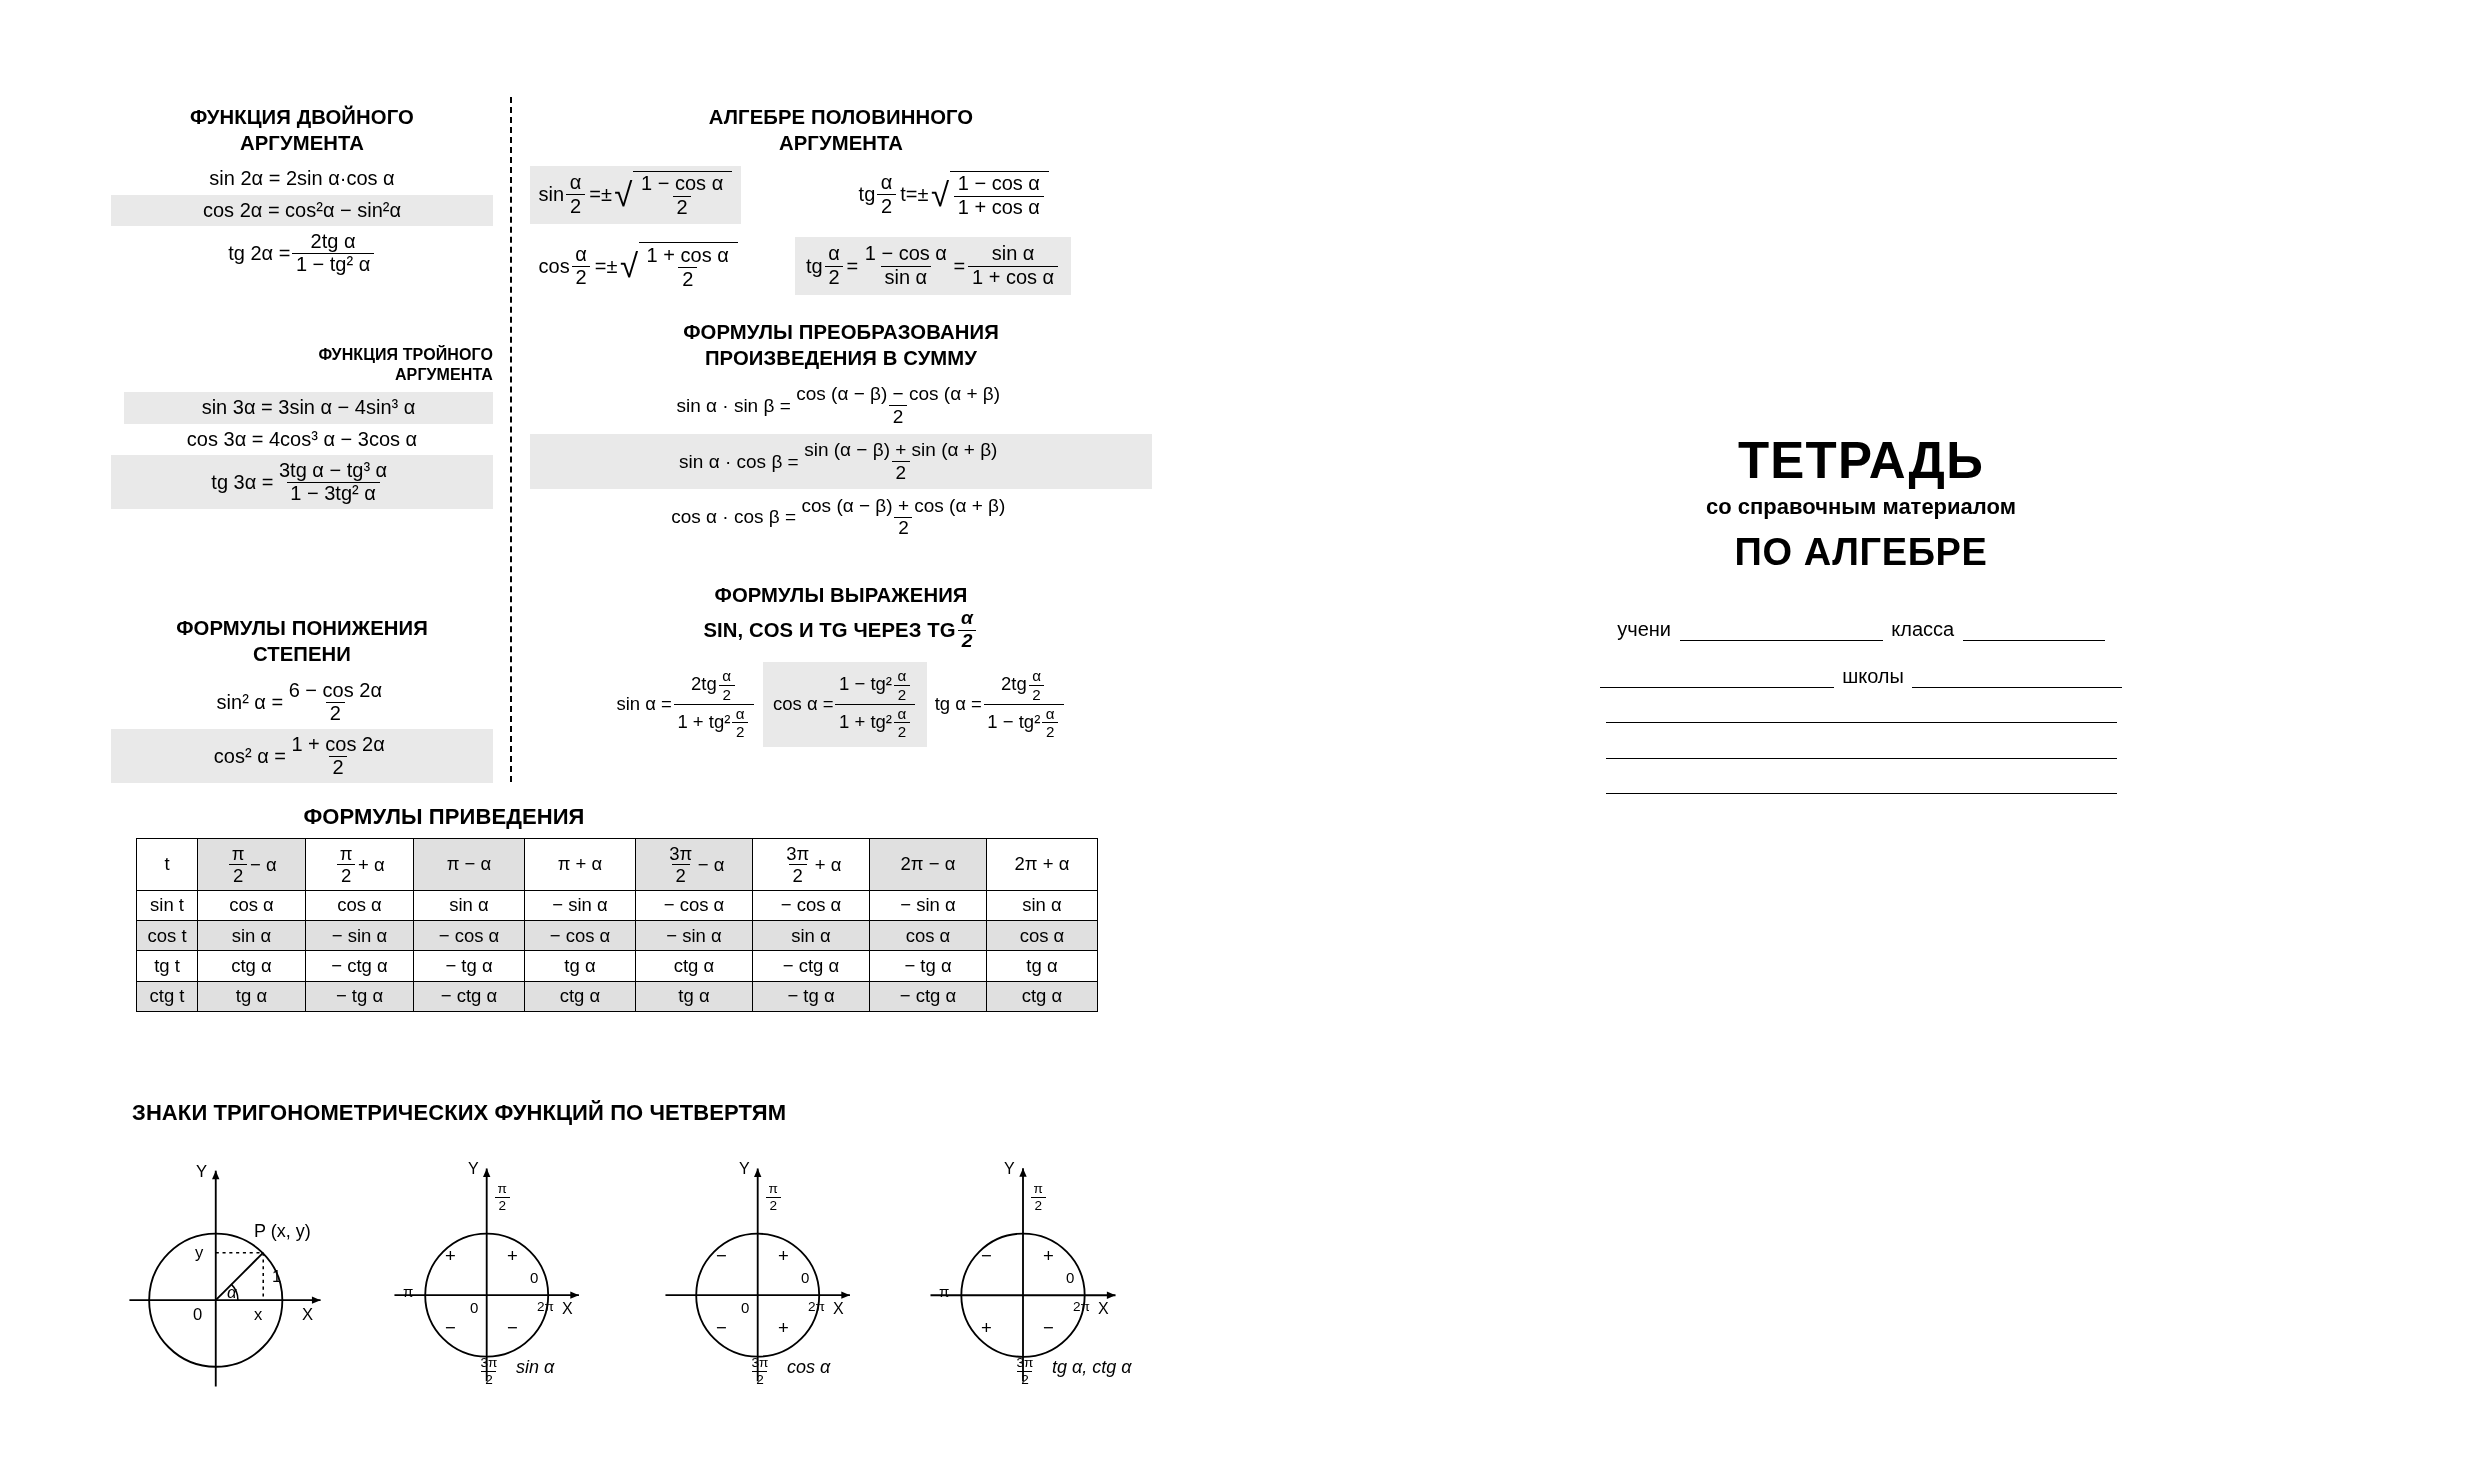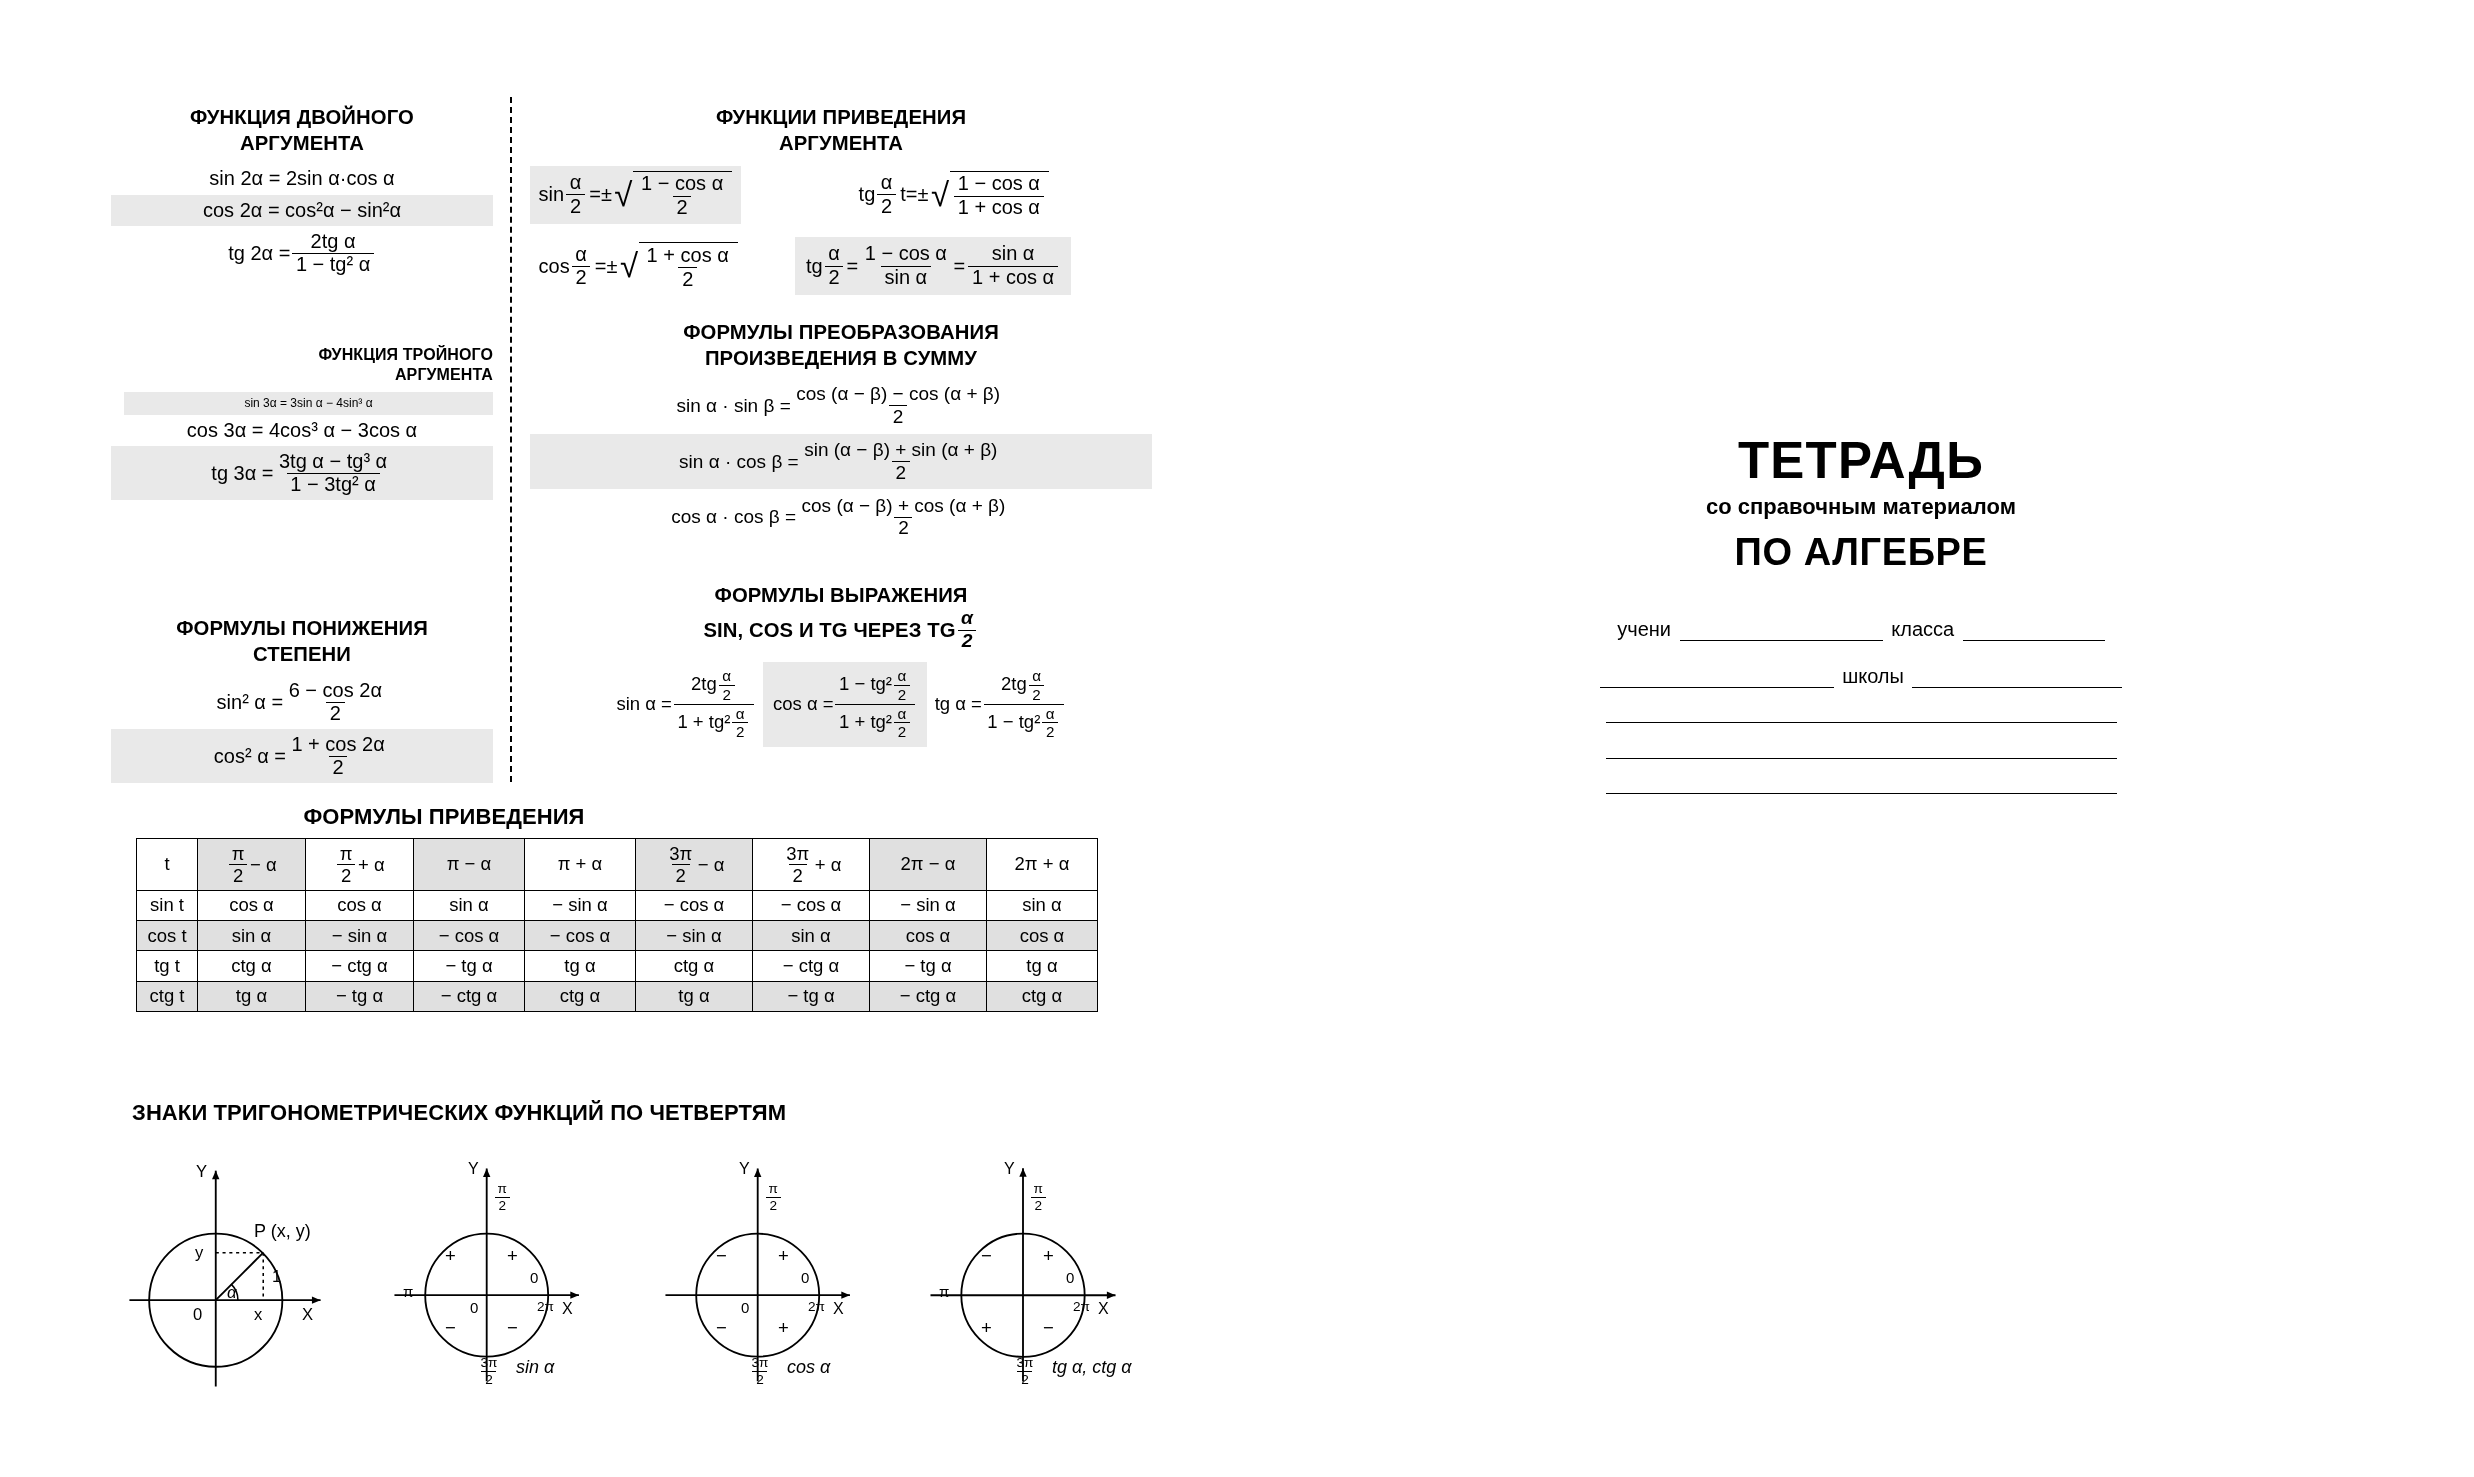--- a/index.html
+++ b/index.html
@@ -114,21 +114,21 @@
         <span class="den">1 − tg² α</span>
       </span>
     </div>
   </div>
 
   <div style="position:absolute; left:111px; top:345px; width:382px;">
     <div class="hdr" style="font-size:16px; line-height:1.28;text-align:right;">
       <div>ФУНКЦИЯ ТРОЙНОГО</div>
       <div>АРГУМЕНТА</div>
     </div>
-    <div class="f-row shade" style="font-size:12px; margin-top:6.2px;margin-left:13px;">sin 3α = 3sin α − 4sin³ α</div>
+    <div class="f-row shade" style="font-size:20px; margin-top:6.2px;margin-left:13px;">sin 3α = 3sin α − 4sin³ α</div>
     <div class="f-row" style="font-size:20px;">cos 3α = 4cos³ α − 3cos α</div>
     <div class="f-row shade" style="font-size:20px; display:flex; justify-content:center; align-items:center;">
       <span>tg 3α =</span>
       <span class="frac">
         <span class="num">3tg α − tg³ α</span>
         <span class="den">1 − 3tg² α</span>
       </span>
     </div>
   </div>
 
@@ -148,21 +148,21 @@
       <span>cos² α =</span>
       <span class="frac">
         <span class="num">1 + cos 2α</span>
         <span class="den">2</span>
       </span>
     </div>
   </div>
 
   <div style="position:absolute; left:530px; top:105px; width:622px;">
     <div class="hdr" style="font-size:20.3px; line-height:1.28;">
-      <div>ФУНКЦИИ ПРИВЕДЕНИЯ</div>
+      <div>АЛГЕБРЕ ПОЛОВИННОГО</div>
       <div>АРГУМЕНТА</div>
     </div>
 
     <div style="position:relative; height:74px; margin-top:6.2px;">
       <div style="position:absolute; left:0; top:2.5px; background:#e9e9e9; padding:5px 8.6px; display:flex; align-items:center; font-size:20px;">
         <span>sin</span>
         <span class="frac">
           <span class="num">α</span>
           <span class="den">2</span>
         </span>

